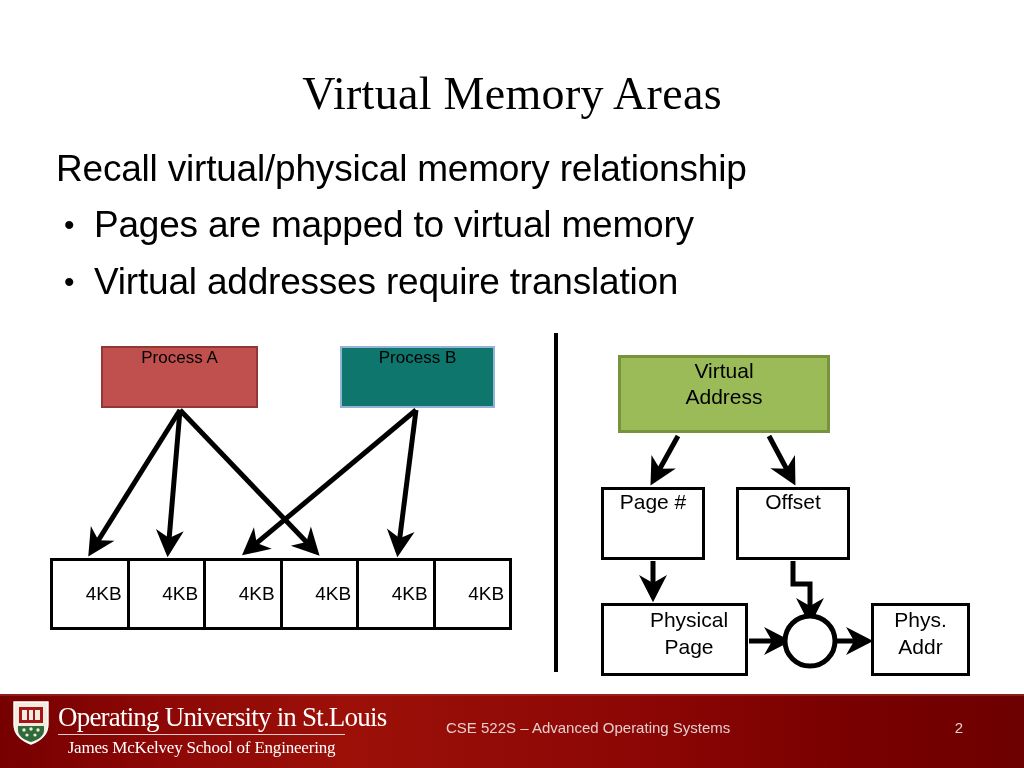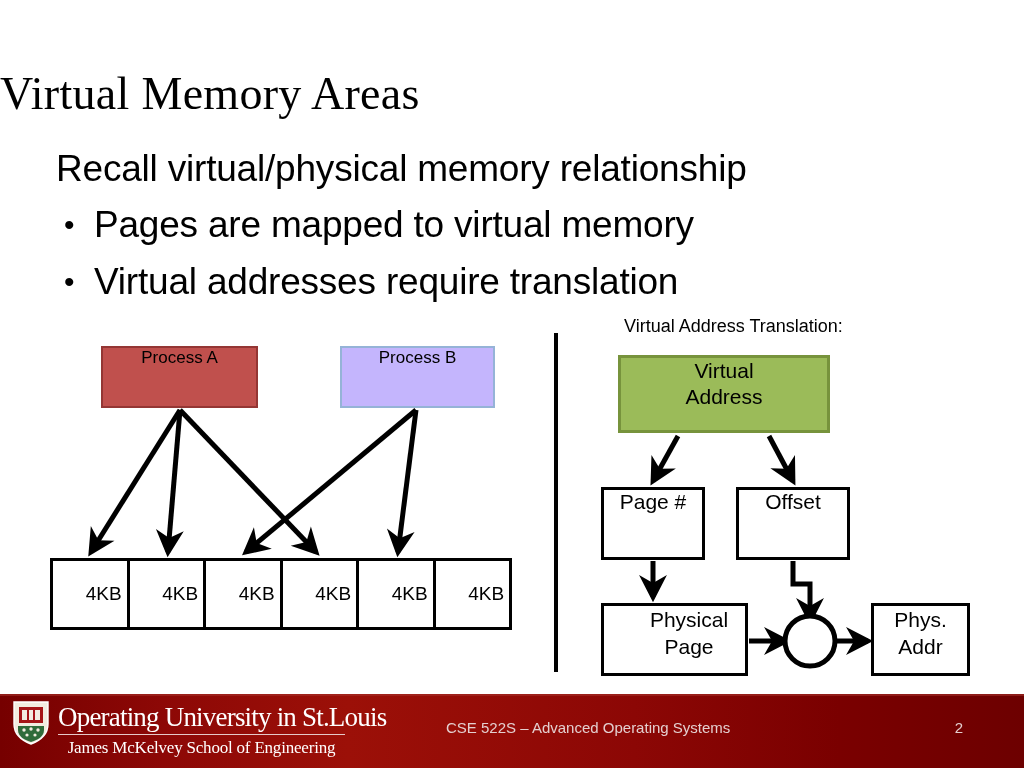--- a/index.html
+++ b/index.html
@@ -15,21 +15,21 @@
     font-family: "Liberation Sans", sans-serif;
     color: #000000;
   }
 
   
   .slide-title {
     position: absolute;
     left: 0;
     top: 66px;
     width: 1024px;
-    text-align: left;
+    text-align: center;
     font-family: "Liberation Serif", serif;
     font-size: 46px;
     line-height: 56px;
     font-weight: 400;
     color: #000000;
     letter-spacing: 0.3px;
   }
 
   
   .body-block {
@@ -89,21 +89,21 @@
     height: 62px;
     background: #c0504d;
     border: 2px solid #943634;
     font-size: 17px;
   }
   .proc-b {
     left: 340px;
     top: 46px;
     width: 155px;
     height: 62px;
-    background: #c4b5fd;
+    background: #0f766e;
     border: 2px solid #95b3d7;
     font-size: 17px;
   }
 
   .mem-row {
     position: absolute;
     left: 50px;
     top: 258px;
     width: 462px;
     height: 72px;
@@ -350,21 +350,20 @@
     <div class="mem-cell">
         <span>4KB</span>
       </div>
     <div class="mem-cell">
         <span>4KB</span>
       </div>
   </div>
 
   <div class="divider"></div>
 
-  <div class="va-caption">Virtual Address Translation:</div>
 
   <div class="node-box va-box mono">
     <div>
       <div>Virtual</div>
       <div>Address</div>
     </div>
   </div>
 
   <div class="node-box page-box mono">
     <span>Page #</span>

